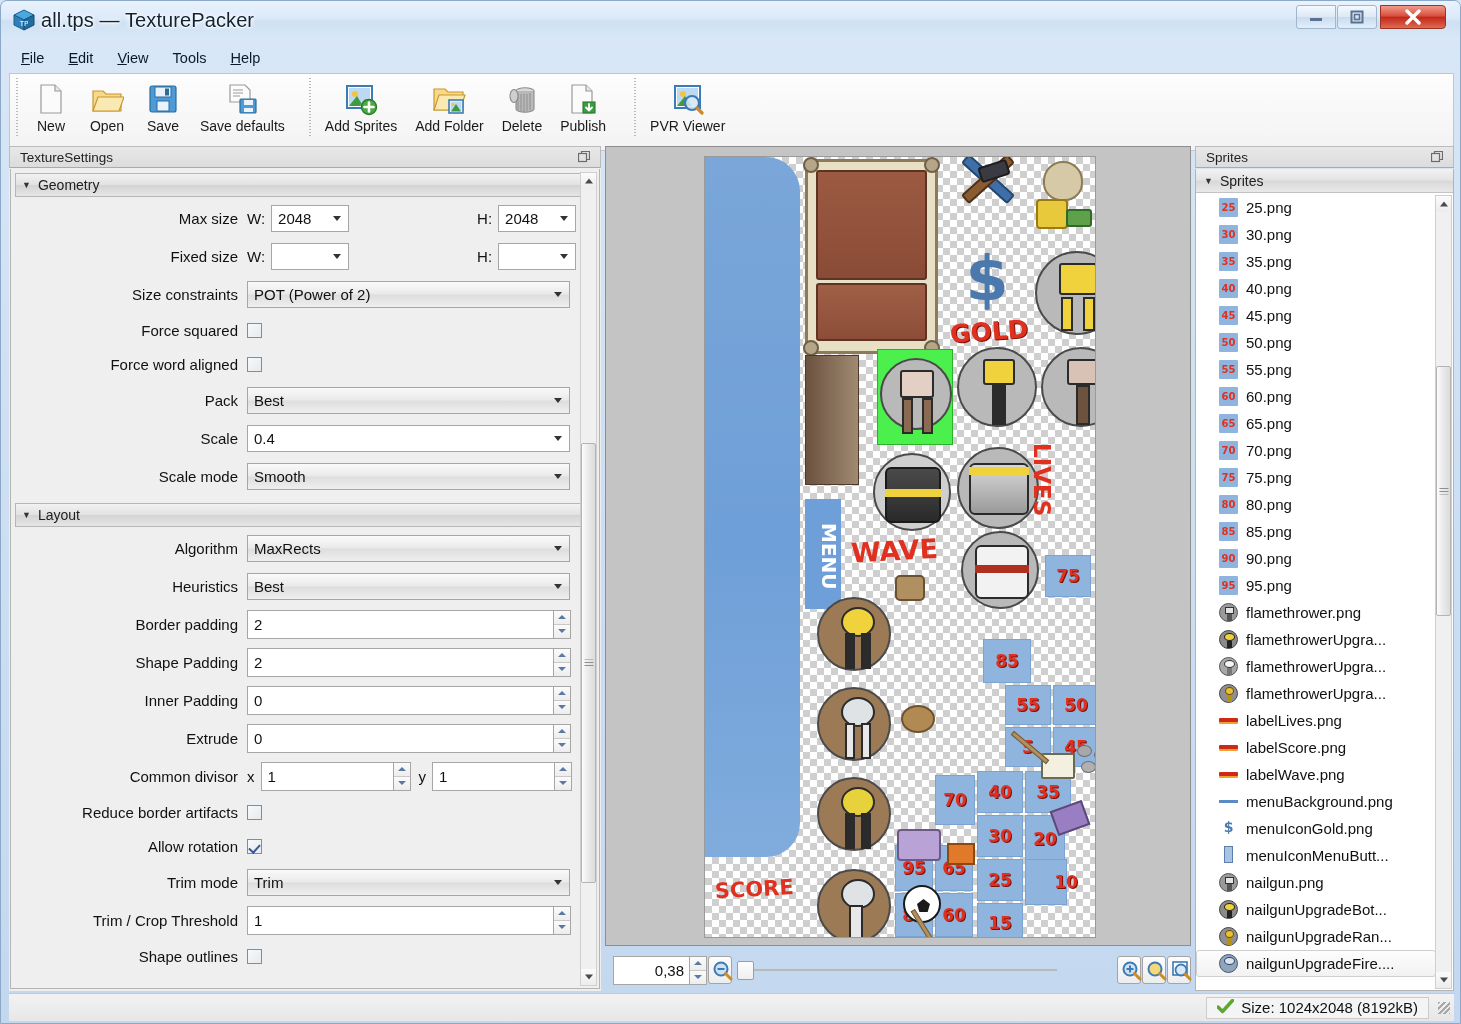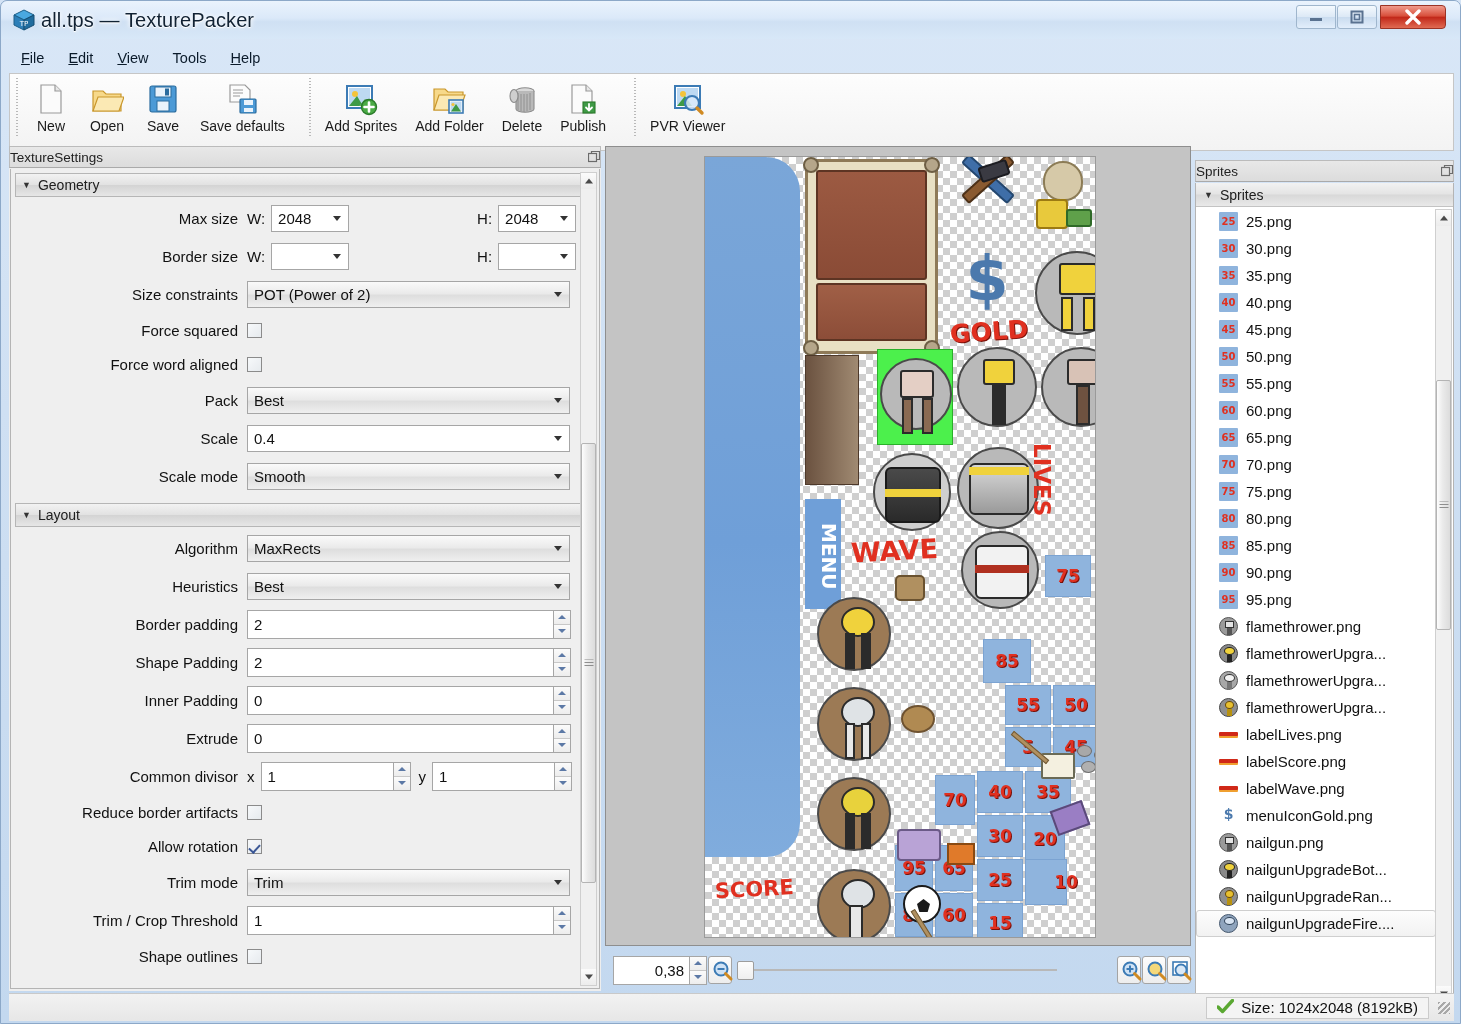--- a/index.html
+++ b/index.html
@@ -83,21 +83,21 @@
     padding: 5px 8px 0 8px; cursor: default; border: 1px solid transparent; border-radius: 3px;
   }
   .tb-ico { width: 34px; height: 34px; position: relative; }
   .tb-lbl { font-size: 14px; color: #1a1a1a; margin-top: 2px; white-space: nowrap; }
 
   
   .panel-title {
     height: 22px;
     background: linear-gradient(180deg,#e8e8e8 0%, #dcdcdc 100%);
     border: 1px solid #bbb; border-bottom: 1px solid #aaa;
-    display: flex; align-items: center; padding: 0 0;
+    display: flex; align-items: center; padding: 0 10px;
     font-size: 13.5px; color: #222;
   }
   .panel-title .float-ico { margin-left: auto; width: 12px; height: 12px; opacity: .75; }
 
   
   #left-dock {
     position: absolute; left: 8px; top: 145px; width: 592px; height: 845px;
     background: #eeeeee; border: 0;
   }
   #left-dock .panel-title { width: 592px; }
@@ -244,21 +244,21 @@
     background: #b8b8b8;
   }
   #zoom-slider .handle {
     position: absolute; left: 0; top: 2px; width: 17px; height: 19px;
     background: linear-gradient(180deg,#fdfdfd 0%, #efefef 100%);
     border: 1px solid #9d9d9d; border-radius: 2px;
   }
 
   
   #right-dock {
-    position: absolute; left: 1194px; top: 159px; width: 259px; height: 845px;
+    position: absolute; left: 1194px; top: 145px; width: 259px; height: 845px;
   }
   #right-dock .panel-title { width: 259px; }
   #sprites-area {
     position: absolute; left: 0; top: 23px; width: 259px; height: 822px;
     background: #fff; border: 1px solid #b4b4b4; border-top: 0;
     overflow: hidden;
   }
   #sprites-group {
     height: 24px;
     background: linear-gradient(180deg,#f2f2f2 0%, #e4e4e4 48%, #d8d8d8 52%, #e9e9e9 100%);
@@ -525,21 +525,21 @@
             <span class="arrow"></span>
           </div>
           <span class="sub-lbl" style="margin-left:128px;">H:</span>
           <div class="combo combo-sm">
             <span>2048</span>
             <span class="arrow"></span>
           </div>
         </div>
 
         <div class="row">
-          <div class="row-label">Border size</div>
+          <div class="row-label">Fixed size</div>
           <span class="sub-lbl">W:</span>
           <div class="combo combo-sm">
             <span></span>
             <span class="arrow"></span>
           </div>
           <span class="sub-lbl" style="margin-left:128px;">H:</span>
           <div class="combo combo-sm">
             <span></span>
             <span class="arrow"></span>
           </div>
@@ -1067,23 +1067,35 @@
             <span>labelScore.png</span>
           </div>
           <div class="sprite-row">
             <span class="thumb">
               <div style="width:100%;height:4px;margin-top:7px;background:#d02818;border-radius:1px;box-shadow:0 2px 0 #f0a030;"></div>
             </span>
             <span>labelWave.png</span>
           </div>
           <div class="sprite-row">
             <span class="thumb">
+              <div style="width:100%;height:3px;margin-top:8px;background:#5b8bc4;"></div>
+            </span>
+            <span>menuBackground.png</span>
+          </div>
+          <div class="sprite-row">
+            <span class="thumb">
               <div style="width:100%;height:100%;color:#4b79ad;font-weight:bold;font-size:14px;text-align:center;line-height:17px;font-family:'DejaVu Sans',sans-serif;">$</div>
             </span>
             <span>menuIconGold.png</span>
+          </div>
+          <div class="sprite-row">
+            <span class="thumb">
+              <div style="width:9px;height:17px;margin-left:5px;background:#a8c4e2;border:1px solid #5b7fa8;"></div>
+            </span>
+            <span>menuIconMenuButt...</span>
           </div>
           <div class="sprite-row">
             <span class="thumb">
               <div style="width:100%;height:100%;background:#9a9a9a;border-radius:50%;border:1px solid #555;position:relative;">
                 <div style="position:absolute;left:5px;top:3px;width:9px;height:7px;background:#e4e4e4;border:1px solid #333;"></div>
                 <div style="position:absolute;left:7px;top:10px;width:5px;height:7px;background:#555;"></div>
               </div>
             </span>
             <span>nailgun.png</span>
           </div>

